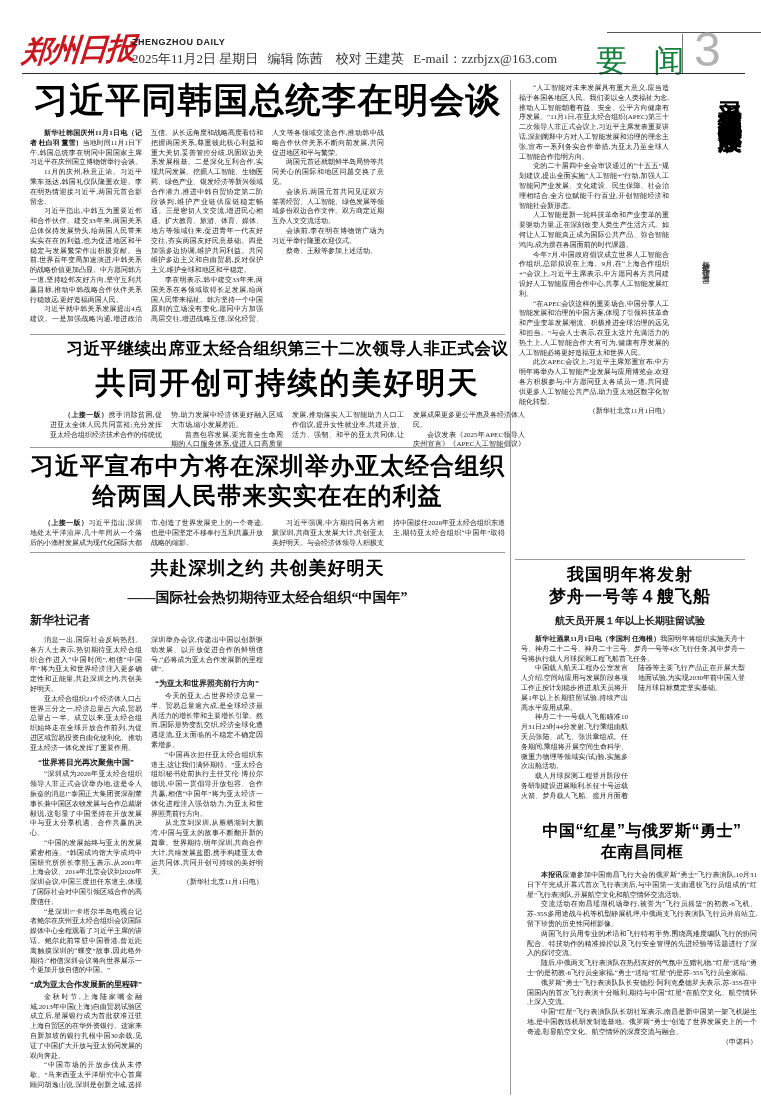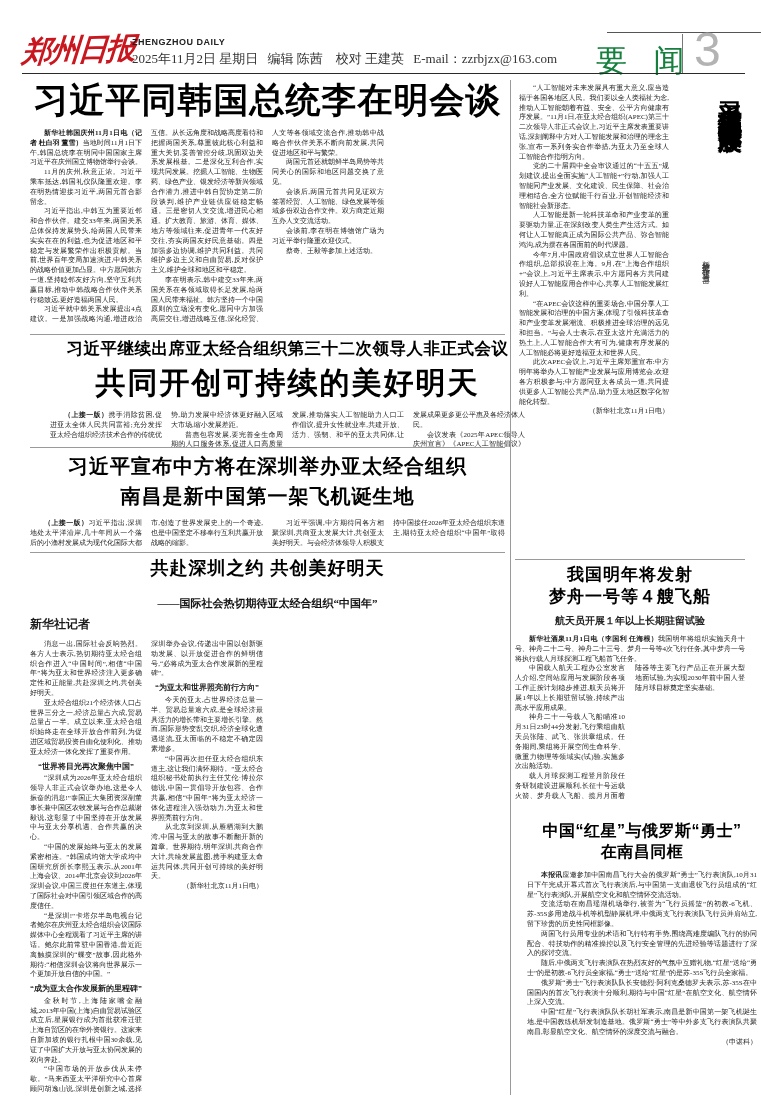--- a/index.html
+++ b/index.html
@@ -34,38 +34,38 @@
   .a1{position:absolute;left:30px;top:80px;width:475px;}
   .a1 .head{font-size:35px;letter-spacing:1px;line-height:40px;}
   .a1 .body{margin-top:9px;height:198px;column-count:4;column-gap:9px;}
   
   .a2{position:absolute;left:30px;top:338px;width:475px;margin-left:20px;}
   .a2 .kicker{font-size:16.5px;font-weight:bold;letter-spacing:.5px;}
   .a2 .head{font-size:30px;margin-top:3px;letter-spacing:2px;}
   .a2 .body{margin-top:7px;height:47px;column-count:4;column-gap:9px;}
   
   .a3{position:absolute;left:30px;top:451px;width:475px;}
-  .a3 .head{font-size:20px;line-height:30px;letter-spacing:1px;}
+  .a3 .head{font-size:24px;line-height:30px;letter-spacing:1px;}
   .a3 .body{margin-top:8px;height:31px;column-count:4;column-gap:9px;}
   
   .a4{position:absolute;left:30px;top:556px;width:475px;}
   .a4 .head{font-size:18px;letter-spacing:1px;}
-  .a4 .subtitle{text-align:center;font-size:11px;font-weight:bold;margin-top:16px;color:#111;}
+  .a4 .subtitle{text-align:center;font-size:14px;font-weight:bold;margin-top:9px;color:#111;}
   .a4 .byline{text-align:left;font-size:12px;font-weight:bold;margin-top:5px;}
   .a4 .body{margin-top:7px;height:460px;column-count:4;column-gap:9px;}
   
   .ai-text{position:absolute;left:519px;top:84px;width:150px;height:472px;}
   .ai-vertical{position:absolute;left:678px;top:84px;width:68px;height:474px;writing-mode:vertical-rl;}
   .v-head{font-family:"Liberation Sans",sans-serif;font-weight:900;font-size:24px;
         letter-spacing:1.5px;color:#000;}
   .v-byline{font-size:8px;color:#333;padding-top:170px;margin-right:4px;letter-spacing:1px;}
   .rocket{position:absolute;left:515px;top:564px;width:230px;}
   .rocket .head{font-size:17px;line-height:22px;letter-spacing:1px;}
   .rocket .subtitle{text-align:center;font-size:10px;font-weight:bold;margin-top:6px;color:#222;}
-  .rocket .body{margin-top:7px;height:172px;column-count:2;column-gap:10px;}
+  .rocket .body{margin-top:7px;height:172px;column-count:2;column-gap:10px;margin-left:6px;}
   .rocket .body p.span-all{column-span:all;}
   .hx{position:absolute;left:515px;top:820px;width:230px;margin-left:12px;}
   .hx .head{font-size:16px;line-height:21px;letter-spacing:.5px;}
   .hx .body{margin-top:9px;height:208px;}
 </style>
 </head>
 <body>
 
 <div class="page">
 
@@ -109,21 +109,21 @@
         <p>普惠包容发展,要完善全生命周期的人口服务体系,促进人口高质量发展,推动落实人工智能助力人口工作倡议,提升女性就业率,共建开放、活力、强韧、和平的亚太共同体,让发展成果更多更公平惠及各经济体人民。</p>
         <p>会议发表《2025年APEC领导人庆州宣言》《APEC人工智能倡议》和《APEC应对人口结构变化合作框架》等成果文件。</p>
       </div>
   </div>
 
   <div class="rule" style="left:30px;top:447px;width:475px;"></div>
 
   <div class="a3">
     <div class="hl head">
       <div>习近平宣布中方将在深圳举办亚太经合组织</div>
-      <div>南昌是新中国第一架飞机诞生地</div>
+      <div>给两国人民带来实实在在的利益</div>
     </div>
     <div class="body bodytext">
         <p><b>（上接一版）</b>习近平指出,深圳地处太平洋沿岸,几十年间从一个落后的小渔村发展成为现代化国际大都市,创造了世界发展史上的一个奇迹,也是中国坚定不移奉行互利共赢开放战略的缩影。</p>
         <p>习近平强调,中方期待同各方相聚深圳,共商亚太发展大计,共创亚太美好明天。与会经济体领导人积极支持中国接任2026年亚太经合组织东道主,期待亚太经合组织“中国年”取得圆满成功,为亚太区域合作、促进共同发展注入新动力。</p>
       </div>
   </div>
 
   <div class="rule" style="left:30px;top:552px;width:475px;"></div>
 
   <div class="a4">
@@ -185,18 +185,18 @@
     <div class="hl head">
       <div>中国“红星”与俄罗斯“勇士”</div>
       <div>在南昌同框</div>
     </div>
     <div class="body bodytext">
         <p><b>本报讯</b>应邀参加中国南昌飞行大会的俄罗斯“勇士”飞行表演队,10月31日下午完成开幕式首次飞行表演后,与中国第一支由退役飞行员组成的“红星”飞行表演队,开展航空文化和航空情怀交流活动。</p>
         <p>交流活动在南昌瑶湖机场举行,被誉为“飞行员摇篮”的初教-6飞机、苏-35S多用途战斗机等机型静展机坪,中俄两支飞行表演队飞行员并肩站立,留下珍贵的历史性同框影像。</p>
         <p>两国飞行员用专业的术语和飞行特有手势,围绕高难度编队飞行的协同配合、特技动作的精准操控以及飞行安全管理的先进经验等话题进行了深入的探讨交流。</p>
         <p>随后,中俄两支飞行表演队在热烈友好的气氛中互赠礼物,“红星”送给“勇士”的是初教-6飞行员全家福,“勇士”送给“红星”的是苏-35S飞行员全家福。</p>
         <p>俄罗斯“勇士”飞行表演队队长安德烈·阿利克桑德罗夫表示,苏-35S在中国国内的首次飞行表演十分顺利,期待与中国“红星”在航空文化、航空情怀上深入交流。</p>
-        <p>中国“红星”飞行表演队队长胡社军表示,南昌是新中国第一架飞机诞生地,是中国教练机研发制造基地。俄罗斯“勇士”等中外多支飞行表演队共聚南昌,彰显航空文化、航空情怀的深度交流与融合。</p>
+        <p>中国“红星”飞行表演队队长胡社军表示,南昌是新中国第一架飞机诞生地,是中国教练机研发制造基地。俄罗斯“勇士”创造了世界发展史上的一个奇迹,彰显航空文化、航空情怀的深度交流与融合。</p>
         <p class="sig">（申谌科）</p>
       </div>
   </div>
 
 </div>
 
 </body></html>

